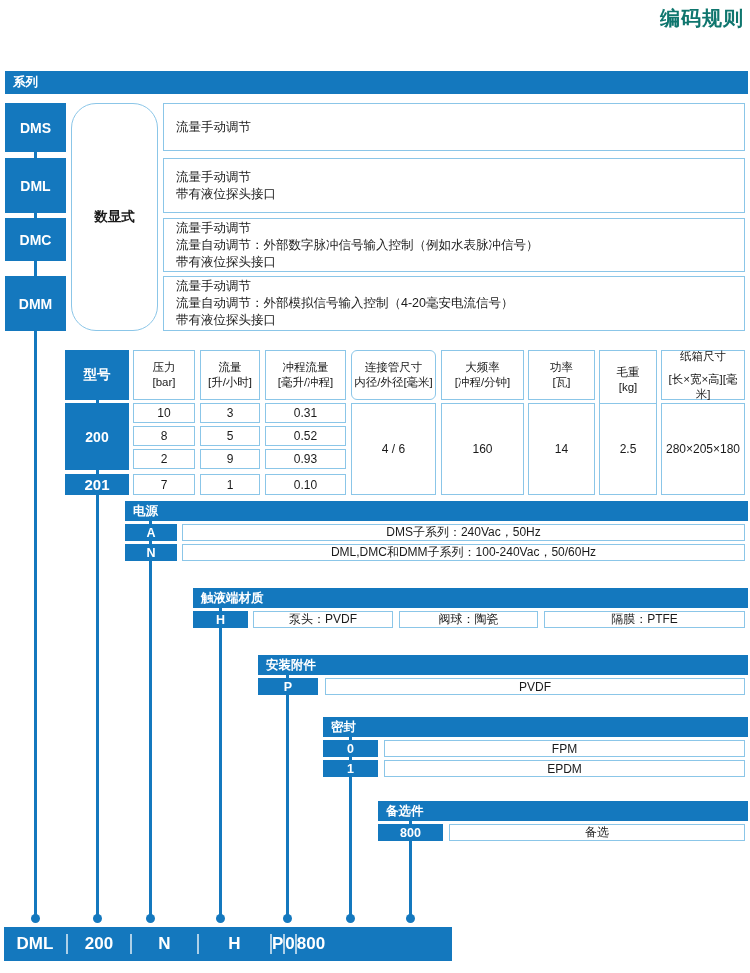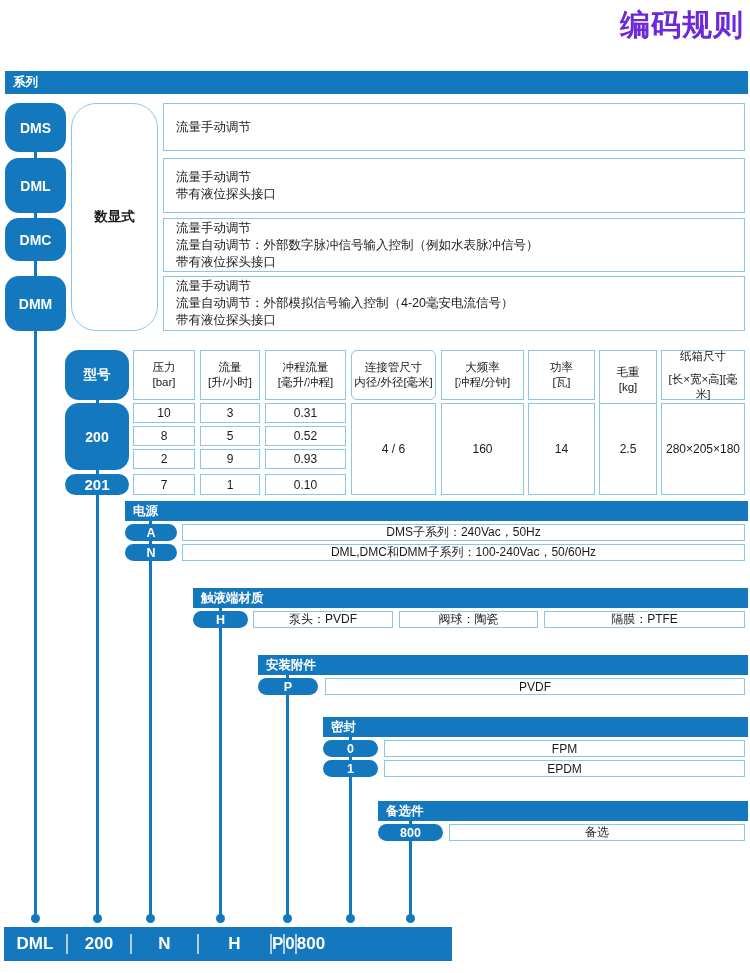--- a/index.html
+++ b/index.html
@@ -1,28 +1,28 @@
 <!DOCTYPE html>
 <html><head>
 <meta charset="utf-8">
 <style>
   * { margin:0; padding:0; box-sizing:border-box; }
   body { background:#ffffff; font-family:"Liberation Sans","DejaVu Sans",sans-serif; }
   #page { position:relative; width:750px; height:973px; background:#fff; overflow:hidden; }
 
   
-  .title { position:absolute; top:5px; right:6px; font-size:30px; font-weight:bold; color:#6d28d9; letter-spacing:1px; }
+  .title { position:absolute; top:5px; right:6px; font-size:20px; font-weight:bold; color:#0f766e; letter-spacing:1px; }
 
   
   .hdrbar { position:absolute; background:#1478be; color:#fff; font-size:12.5px; font-weight:bold;
             display:flex; align-items:center; padding-left:8px; z-index:2; }
 
   
   .key { position:absolute; background:#1478be; color:#fff; font-weight:bold;
-         display:flex; align-items:center; justify-content:center; z-index:2; font-size:12.5px;border-radius:14px; }
+         display:flex; align-items:center; justify-content:center; z-index:2; font-size:12.5px; }
 
   
   .wbox { position:absolute; background:#fff; border:1.5px solid #8bc6e8; z-index:2;
           display:flex; align-items:center; justify-content:center; font-size:12px; color:#1a1a1a; }
   .desc { flex-direction:column; align-items:flex-start; justify-content:center;
           padding-left:12px; padding-right:8px; font-size:12.5px; line-height:17px; }
   .hdr2 { flex-direction:column; justify-content:center; text-align:center; font-size:11.5px; line-height:15px; }
 
   
   .line { position:absolute; width:3px; background:#1478be; z-index:1; }

